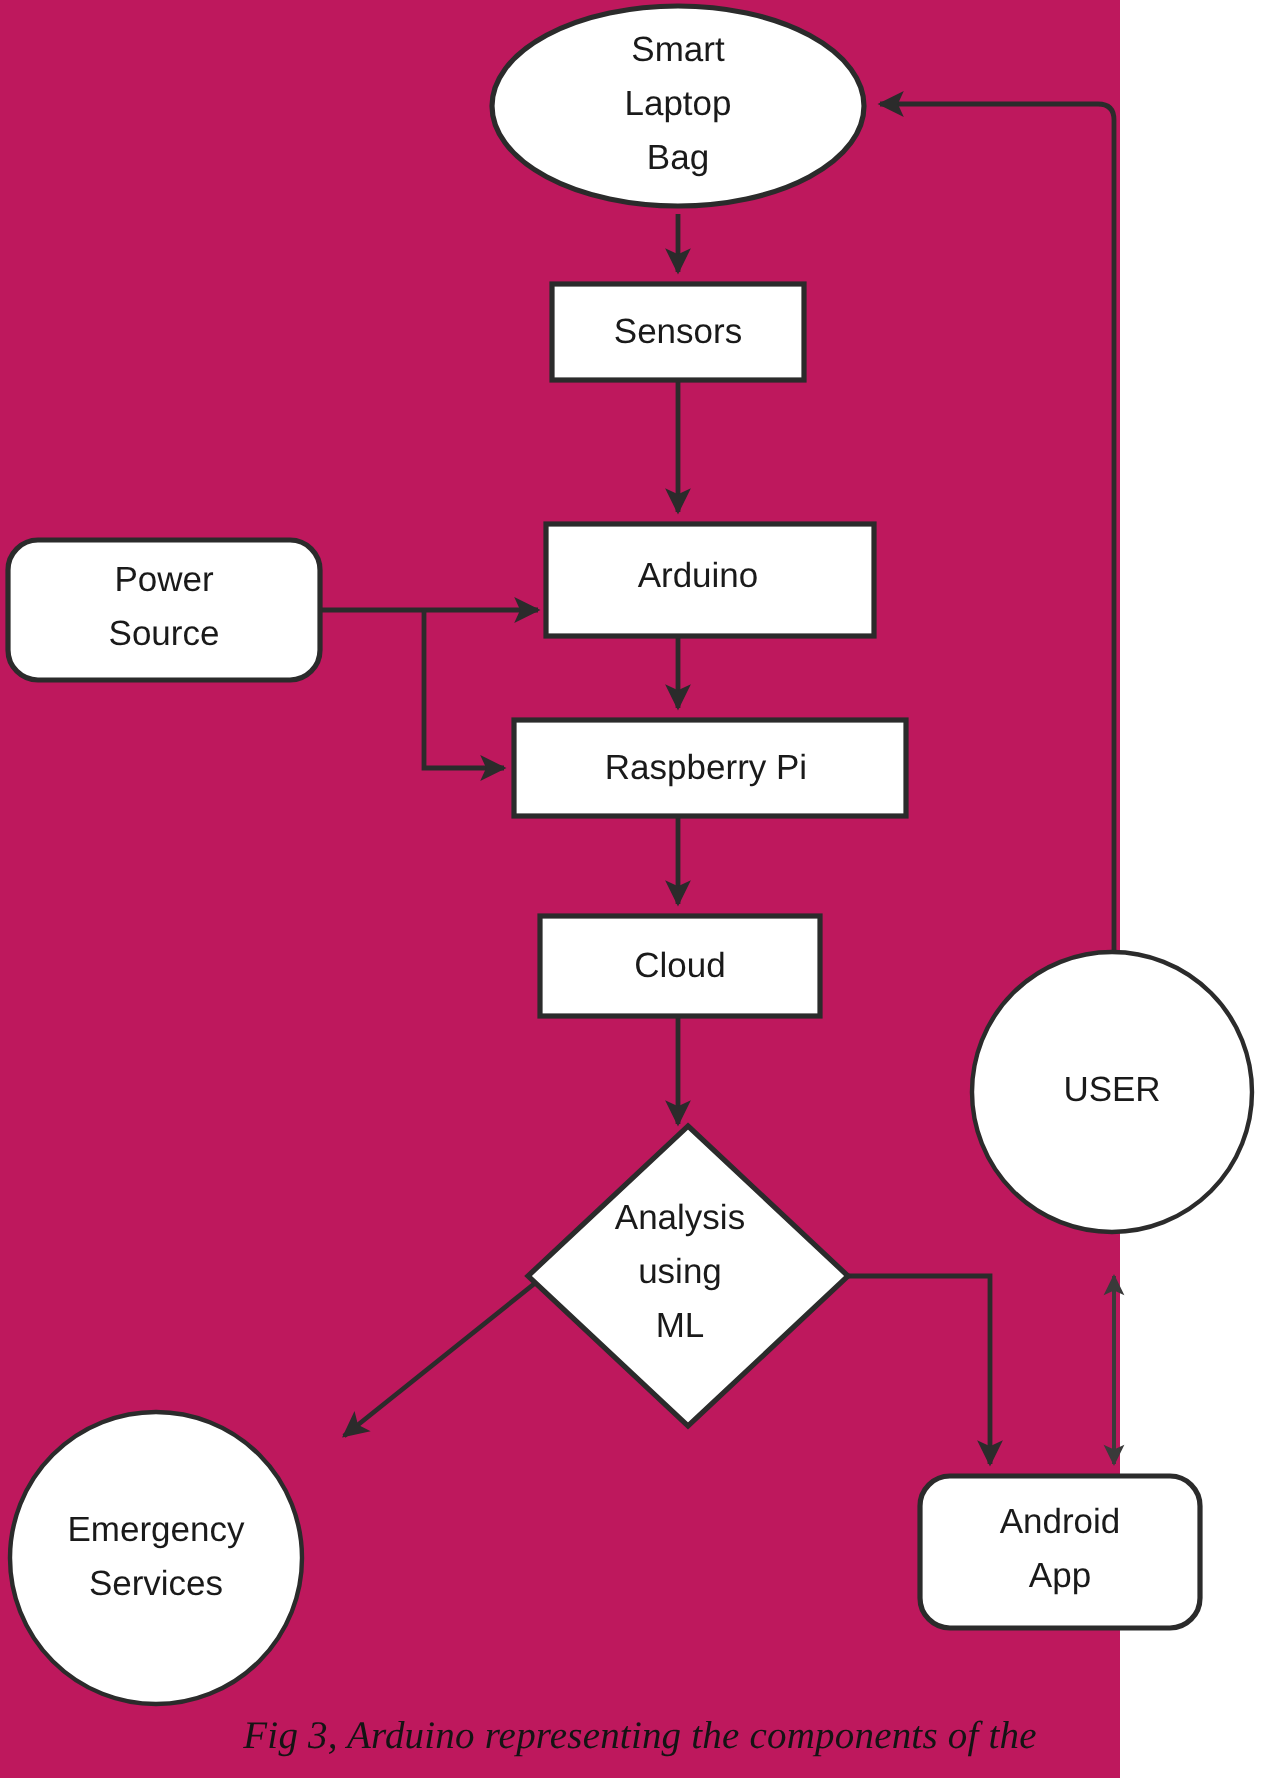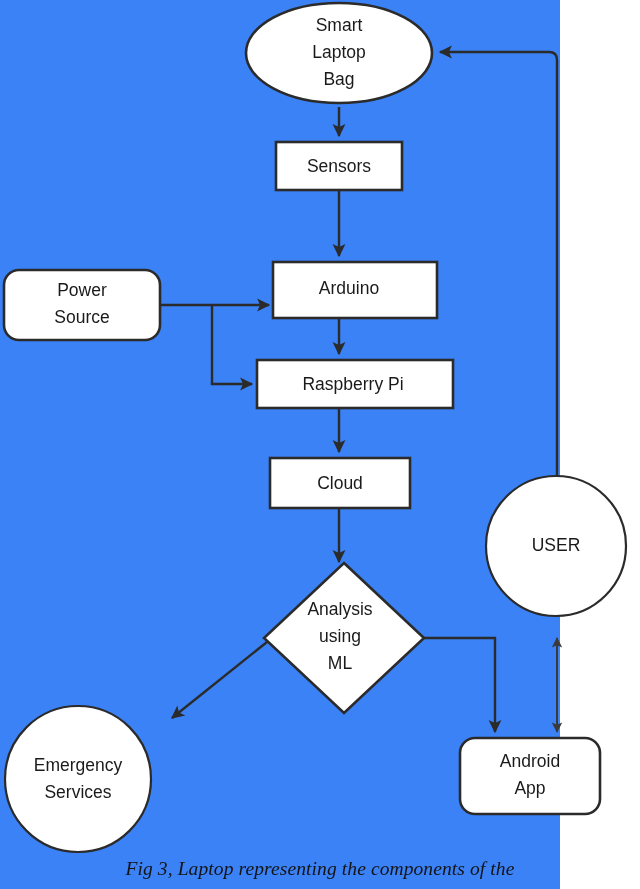--- a/index.html
+++ b/index.html
@@ -10,21 +10,21 @@
   body {
     width: 640px;
     height: 889px;
     font-family: "Liberation Sans", sans-serif;
     overflow: hidden;
   }
   #stage {
     position: relative;
     width: 560px;
     height: 889px;
-    background: #3b82f6;
+    background: #be185d;
   }
   #flow {
     position: absolute;
     left: 0;
     top: 0;
     width: 640px;
     height: 855px;
   }
   .node-text {
     font-family: "Liberation Sans", sans-serif;
@@ -156,15 +156,15 @@
       <text class="node-text" x="530" y="789">App</text>
     </g>
 
     <g>
       <circle class="shape-thin" cx="556" cy="546" r="70"></circle>
       <text class="node-text" x="556" y="546">USER</text>
     </g>
 
   </svg>
 
-  <div class="caption">Fig 3, Laptop representing the components of the</div>
+  <div class="caption">Fig 3, Arduino representing the components of the</div>
 
 </div>
 
 </body></html>

